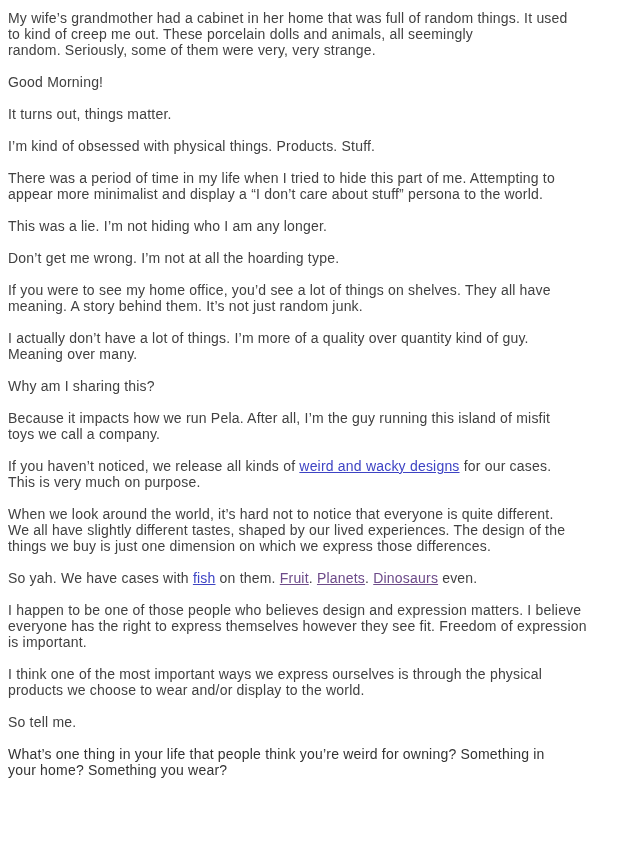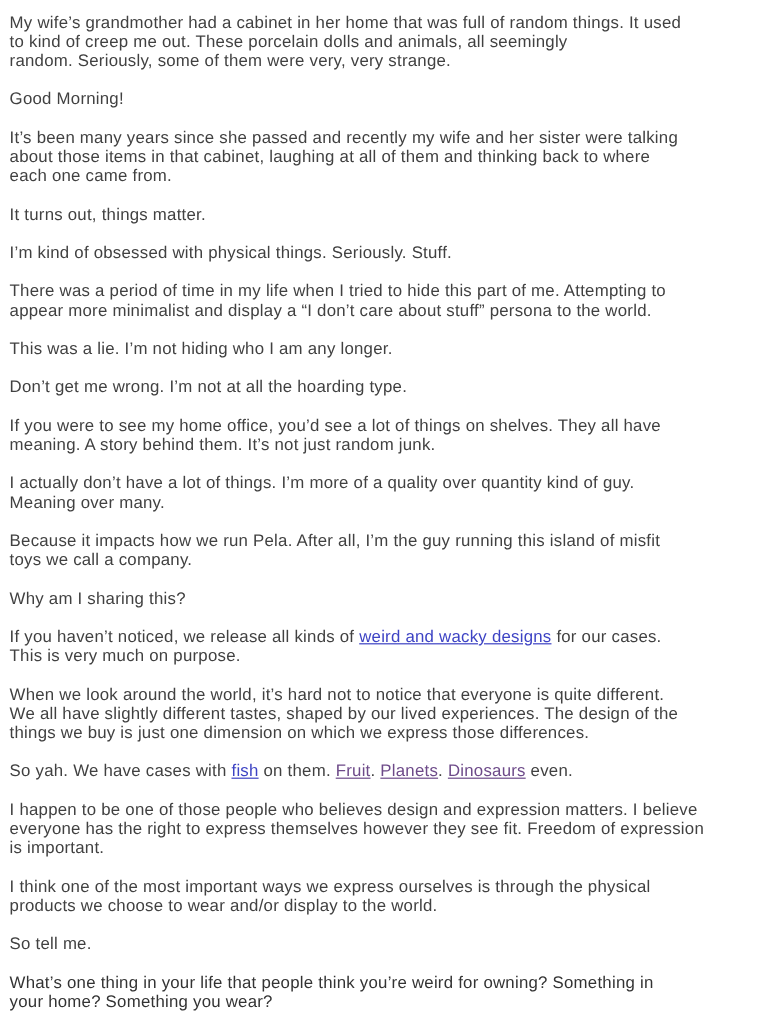--- a/index.html
+++ b/index.html
@@ -39,36 +39,33 @@
   }
 </style>
 </head>
 <body>
 
 <main class="article">
     <p class="para"><span>My wife’s grandmother had a cabinet in her home that was full of random things. It used
 to kind of creep me out. These porcelain dolls and animals, all seemingly
 random. Seriously, some of them were very, very strange.</span></p>
     <p class="para"><span>Good Morning!</span></p>
-    <p class="para"><span>It’s been many years since she passed and recently my wife and her sister were talking
-about those items in that cabinet, laughing at all of them and thinking back to where
-each one came from.</span></p>
     <p class="para"><span>It turns out, things matter.</span></p>
-    <p class="para"><span>I’m kind of obsessed with physical things. Seriously. Stuff.</span></p>
+    <p class="para"><span>I’m kind of obsessed with physical things. Products. Stuff.</span></p>
     <p class="para"><span>There was a period of time in my life when I tried to hide this part of me. Attempting to
 appear more minimalist and display a “I don’t care about stuff” persona to the world.</span></p>
     <p class="para"><span>This was a lie. I’m not hiding who I am any longer.</span></p>
     <p class="para"><span>Don’t get me wrong. I’m not at all the hoarding type.</span></p>
     <p class="para"><span>If you were to see my home office, you’d see a lot of things on shelves. They all have
 meaning. A story behind them. It’s not just random junk.</span></p>
     <p class="para"><span>I actually don’t have a lot of things. I’m more of a quality over quantity kind of guy.
 Meaning over many.</span></p>
+    <p class="para"><span>Why am I sharing this?</span></p>
     <p class="para"><span>Because it impacts how we run Pela. After all, I’m the guy running this island of misfit
 toys we call a company.</span></p>
-    <p class="para"><span>Why am I sharing this?</span></p>
     <p class="para"><span>If you haven’t noticed, we release all kinds of </span><a href="#" class="inline-link unvisited">weird and wacky designs</a><span> for our cases.
 This is very much on purpose.</span></p>
     <p class="para"><span>When we look around the world, it’s hard not to notice that everyone is quite different.
 We all have slightly different tastes, shaped by our lived experiences. The design of the
 things we buy is just one dimension on which we express those differences.</span></p>
     <p class="para"><span>So yah. We have cases with </span><a href="#" class="inline-link unvisited">fish</a><span> on them. </span><a href="#" class="inline-link visited">Fruit</a><span>. </span><a href="#" class="inline-link visited">Planets</a><span>. </span><a href="#" class="inline-link visited">Dinosaurs</a><span> even.</span></p>
     <p class="para"><span>I happen to be one of those people who believes design and expression matters. I believe
 everyone has the right to express themselves however they see fit. Freedom of expression
 is important.</span></p>
     <p class="para"><span>I think one of the most important ways we express ourselves is through the physical

